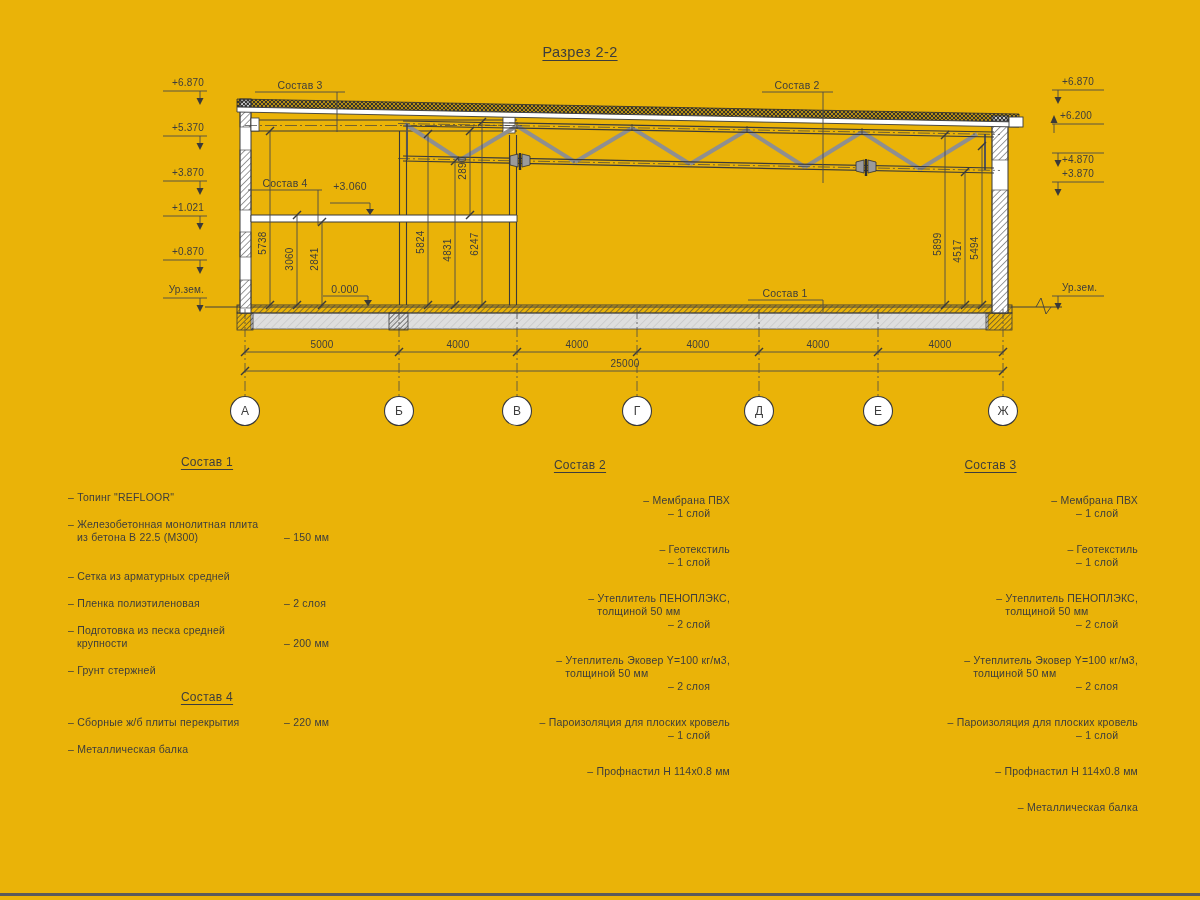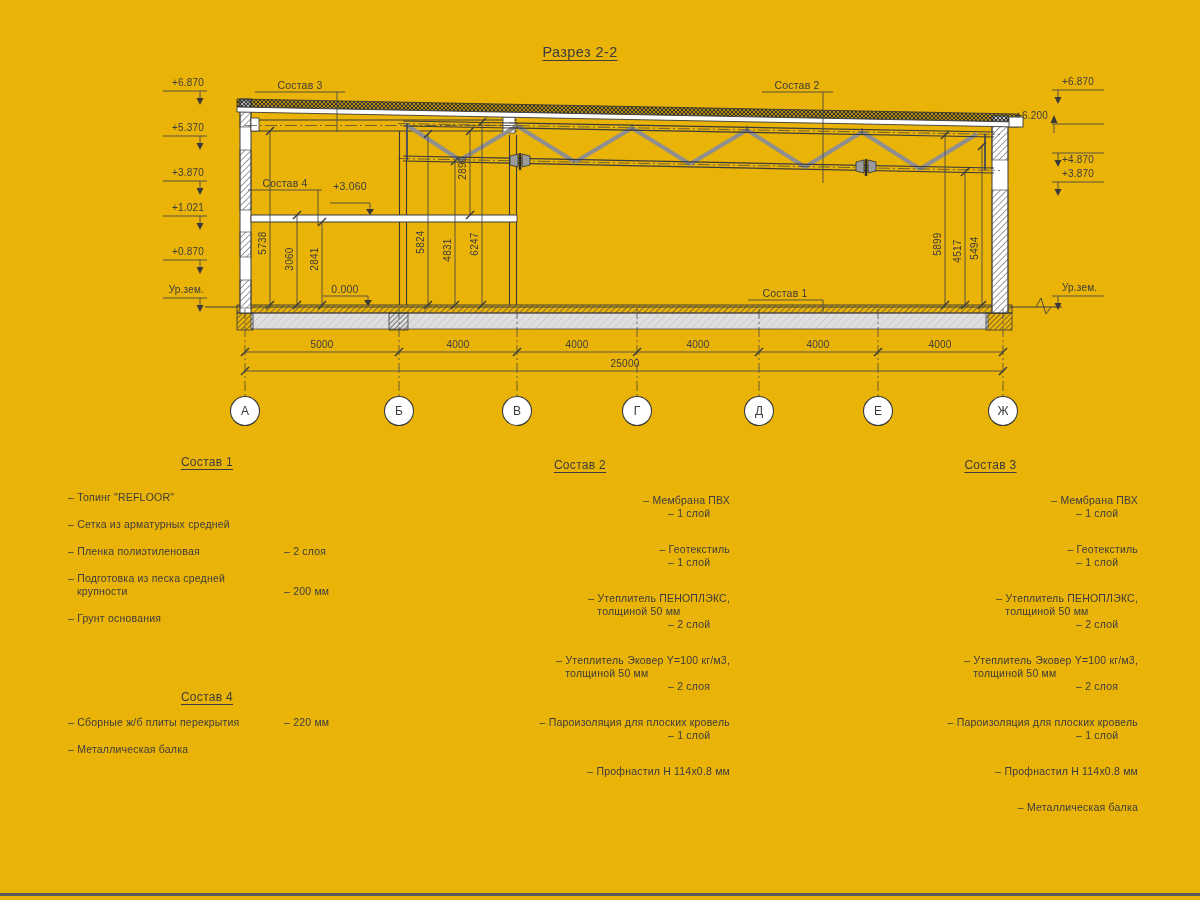--- a/index.html
+++ b/index.html
@@ -262,21 +262,21 @@
   <div id="title">Разрез 2-2</div>
 
   <div class="lbl r" style="left:160px;top:77px;width:44px">+6.870</div>
   <div class="lbl r" style="left:160px;top:122px;width:44px">+5.370</div>
   <div class="lbl r" style="left:160px;top:167px;width:44px">+3.870</div>
   <div class="lbl r" style="left:160px;top:202px;width:44px">+1.021</div>
   <div class="lbl r" style="left:160px;top:246px;width:44px">+0.870</div>
   <div class="lbl r" style="left:160px;top:284px;width:44px">Ур.зем.</div>
 
   <div class="lbl" style="left:1062px;top:76px">+6.870</div>
-  <div class="lbl" style="left:1016px;top:110px">+6.200</div>
+  <div class="lbl" style="left:1060px;top:110px">+6.200</div>
   <div class="lbl" style="left:1062px;top:154px">+4.870</div>
   <div class="lbl" style="left:1062px;top:168px">+3.870</div>
   <div class="lbl" style="left:1062px;top:282px">Ур.зем.</div>
 
   <div class="callout" style="left:300px;top:79px">Состав 3</div>
   <div class="callout" style="left:797px;top:79px">Состав 2</div>
   <div class="callout" style="left:285px;top:177px">Состав 4</div>
   <div class="callout" style="left:785px;top:287px">Состав 1</div>
   <div class="callout" style="left:350px;top:180px">+3.060</div>
   <div class="callout" style="left:345px;top:283px">0.000</div>
@@ -307,35 +307,40 @@
   <div class="axis" style="left:759px;top:404px">Д</div>
   <div class="axis" style="left:878px;top:404px">Е</div>
   <div class="axis" style="left:1003px;top:404px">Ж</div>
 
   <div class="legend g1" style="left:68px;top:455px;width:278px">
     <div class="ltitle">Состав 1</div>
     <div class="li">
         <span class="t">– Топинг "REFLOOR"</span>
         <span class="v"></span>
       </div>
+    <div class="li" style="margin-bottom:26px">
+        <span class="t">– Железобетонная монолитная плита
+из бетона В 22.5 (М300)</span>
+        <span class="v">– 150 мм</span>
+      </div>
     <div class="li">
         <span class="t">– Сетка из арматурных средней</span>
         <span class="v"></span>
       </div>
     <div class="li">
         <span class="t">– Пленка полиэтиленовая</span>
         <span class="v">– 2 слоя</span>
       </div>
     <div class="li">
         <span class="t">– Подготовка из песка средней
 крупности</span>
         <span class="v">– 200 мм</span>
       </div>
     <div class="li">
-        <span class="t">– Грунт основания</span>
+        <span class="t">– Грунт стержней</span>
         <span class="v"></span>
       </div>
   </div>
 
   <div class="legend g2" style="left:430px;top:458px;width:300px">
     <div class="ltitle">Состав 2</div>
     <div class="li">
         <span class="t">– Мембрана ПВХ</span>
         <span class="v">– 1 слой</span>
       </div>

